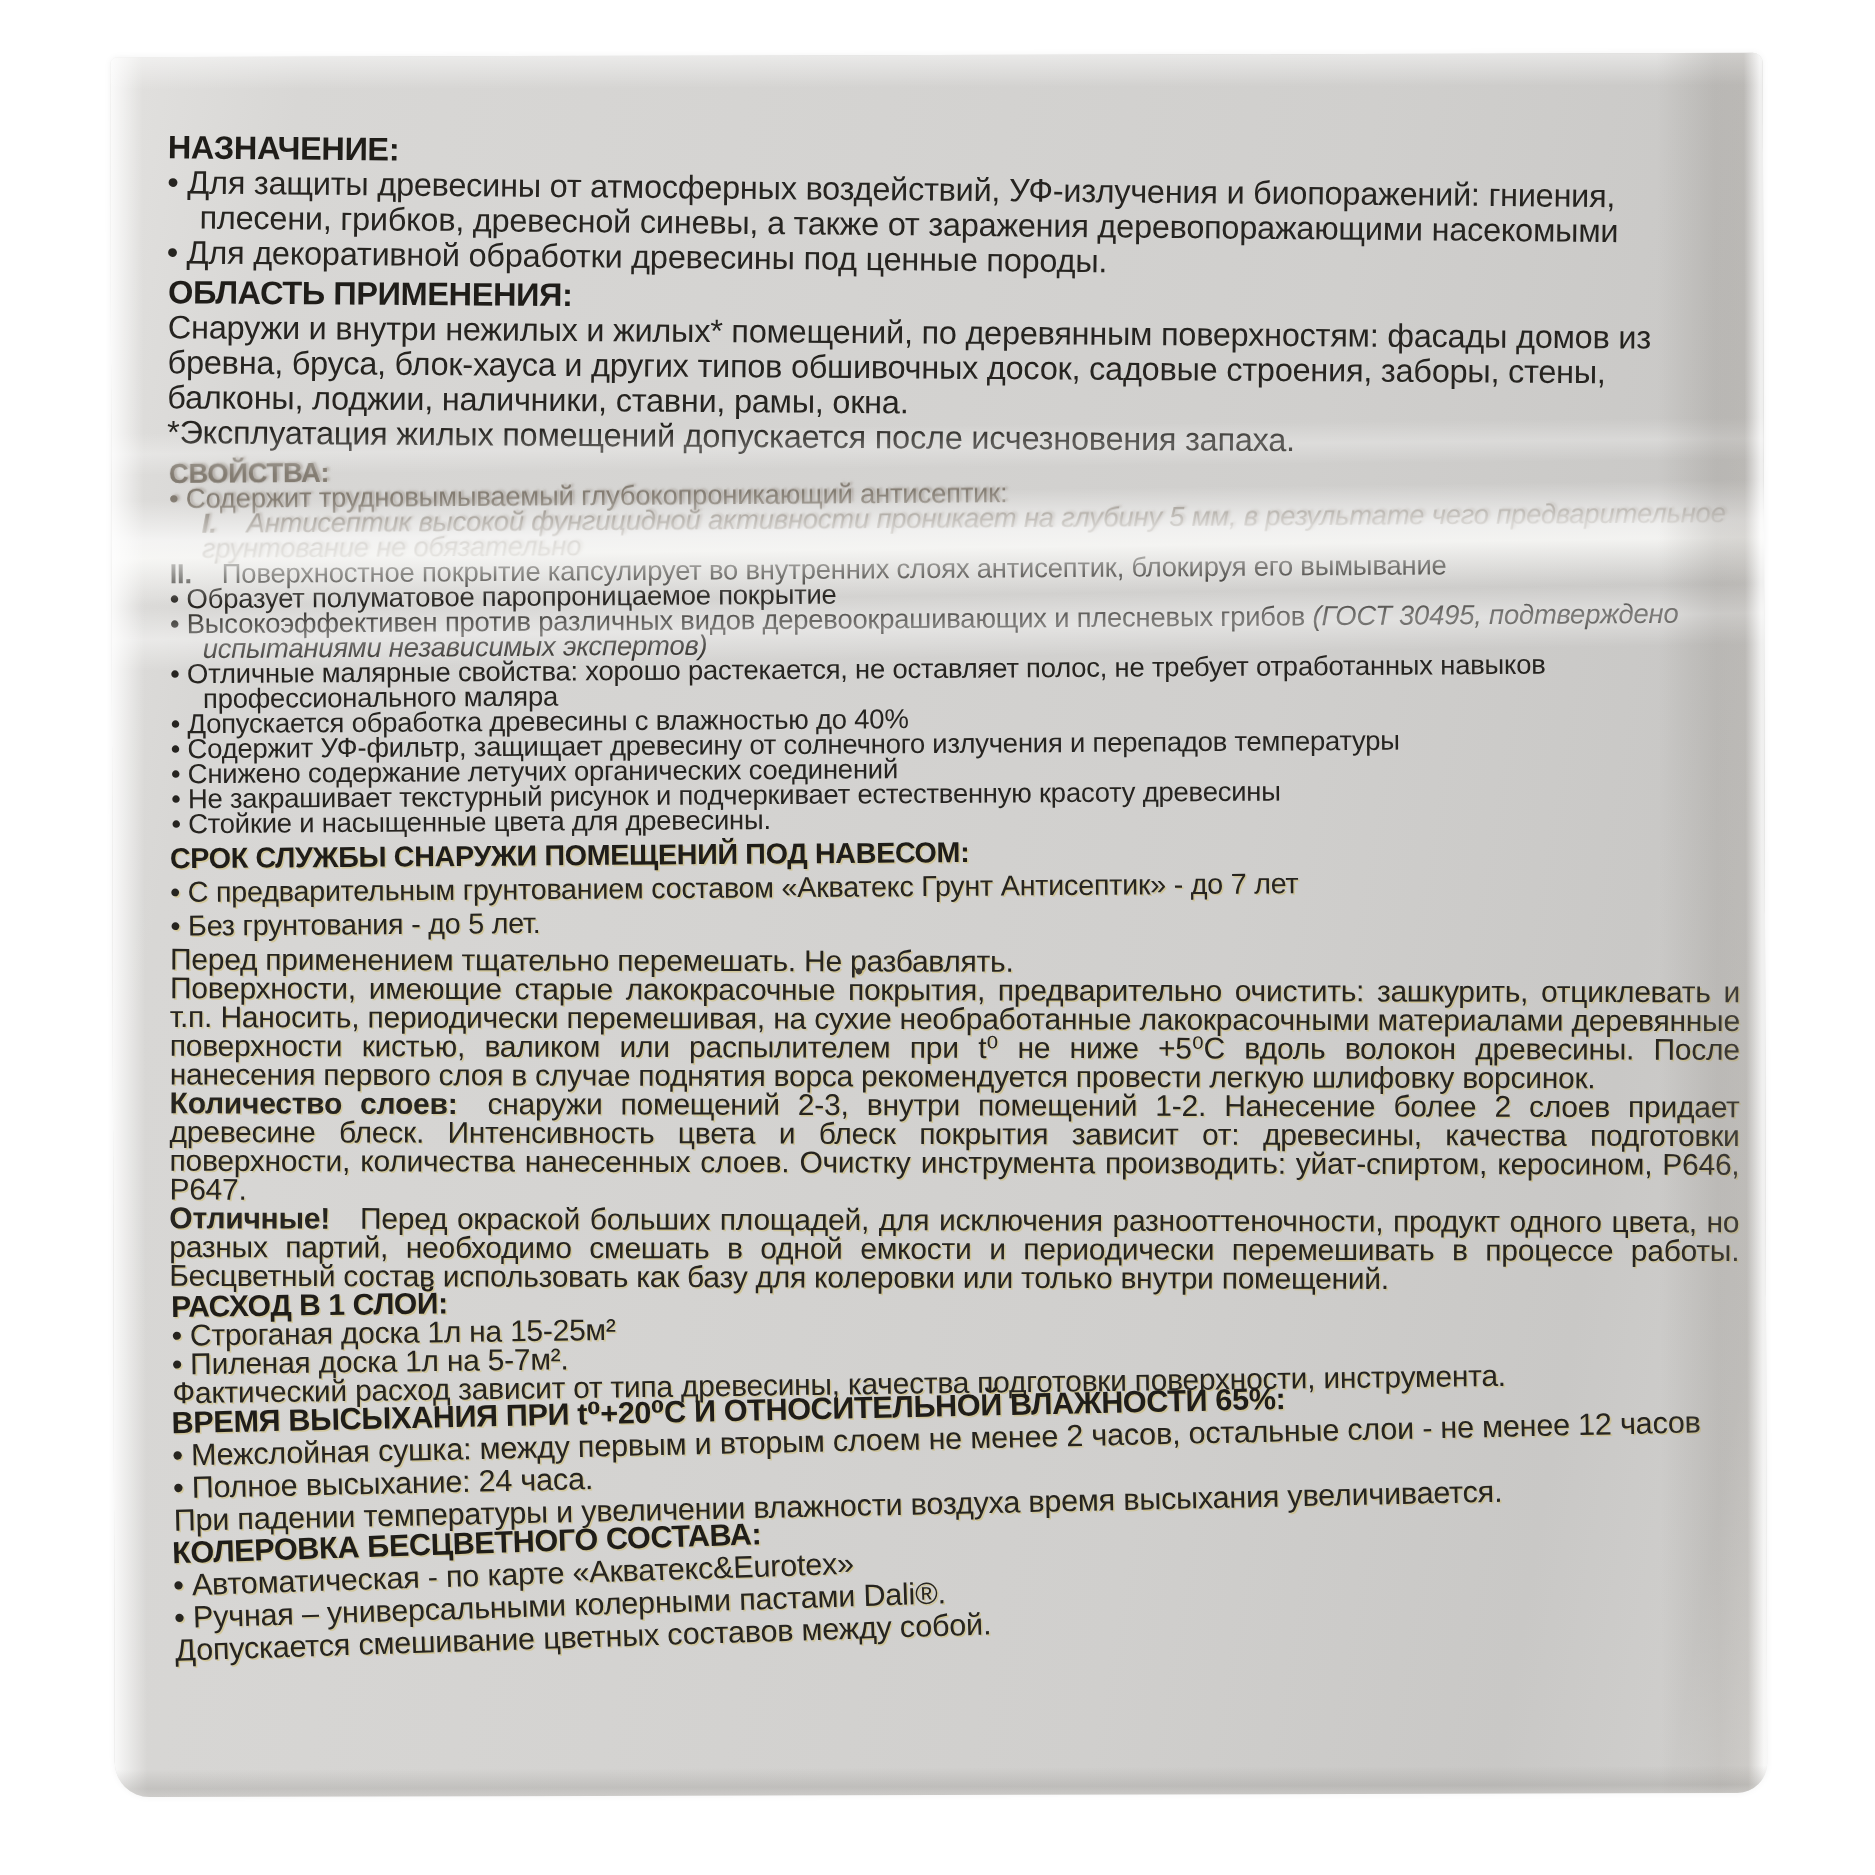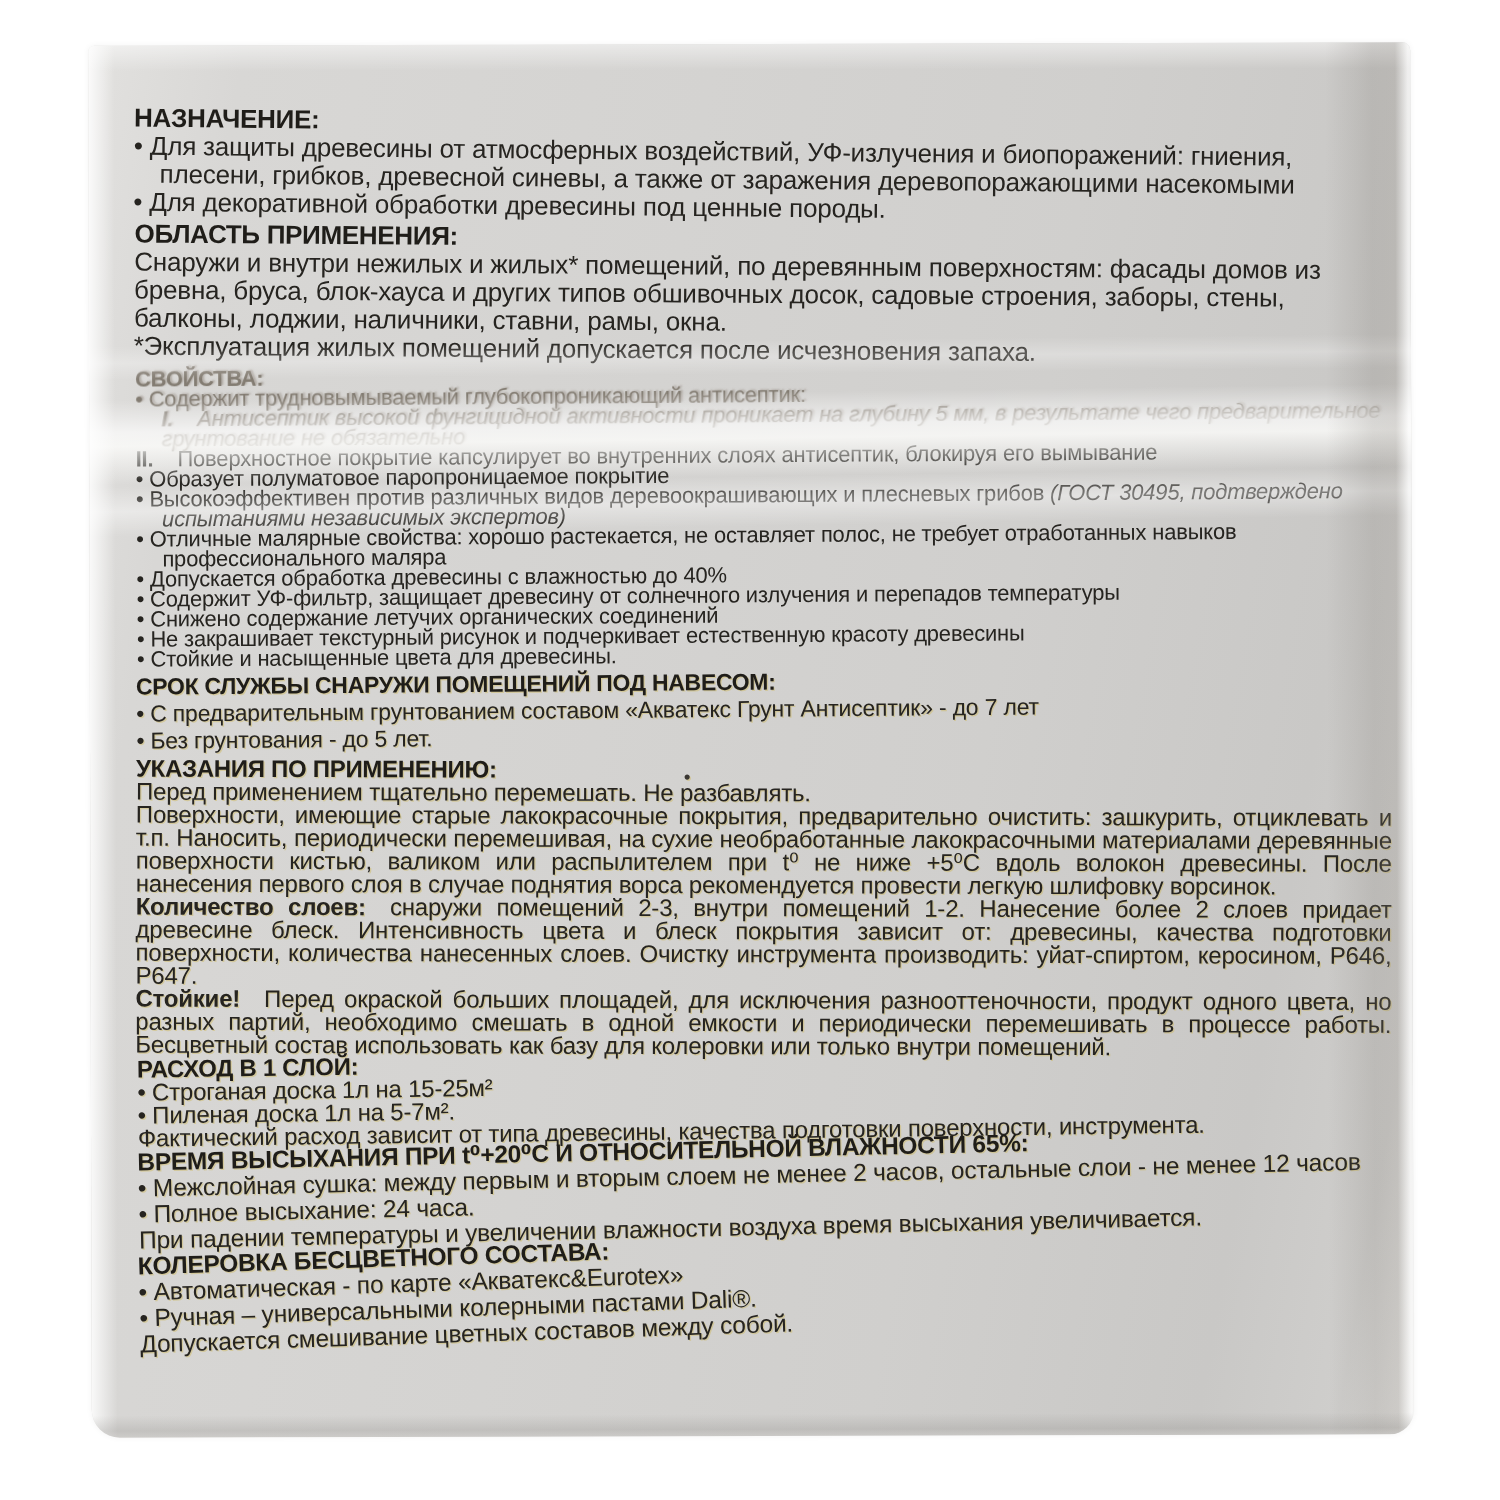--- a/index.html
+++ b/index.html
@@ -93,25 +93,25 @@
       <p class="li">• Стойкие и насыщенные цвета для древесины.</p>
     </section>
 
     <section class="s-life fringe">
       <p class="h">СРОК СЛУЖБЫ СНАРУЖИ ПОМЕЩЕНИЙ ПОД НАВЕСОМ:</p>
       <p class="li">• С предварительным грунтованием составом «Акватекс Грунт Антисептик» - до 7 лет</p>
       <p class="li">• Без грунтования - до 5 лет.</p>
     </section>
 
     <section class="s-usage fringe">
-      <p class="h hrow"><span>УКАЗАНИЯ ПО ПРИМЕНЕНИЮ:</span><span class="stray">•</span></p>
+      <p class="h hrow"><span class="stray">•</span></p>
       <p>Перед применением тщательно перемешать. Не разбавлять.</p>
       <p class="just">Поверхности, имеющие старые лакокрасочные покрытия, предварительно очистить: зашкурить, отциклевать и т.п. Наносить, периодически перемешивая, на сухие необработанные лакокрасочными материалами деревянные поверхности кистью, валиком или распылителем при t⁰ не ниже +5⁰С вдоль волокон древесины. После нанесения первого слоя в случае поднятия ворса рекомендуется провести легкую шлифовку ворсинок.</p>
       <p class="just"><span class="lead">Количество слоев:</span><span>снаружи помещений 2-3, внутри помещений 1-2. Нанесение более 2 слоев придает древесине блеск. Интенсивность цвета и блеск покрытия зависит от: древесины, качества подготовки поверхности, количества нанесенных слоев. Очистку инструмента производить: уйат-спиртом, керосином, Р646, Р647.</span></p>
-      <p class="just"><span class="lead">Стойкие!</span><span>Перед окраской больших площадей, для исключения разнооттеночности, продукт одного цвета, но разных партий, необходимо смешать в одной емкости и периодически перемешивать в процессе работы. Бесцветный состав использовать как базу для колеровки или только внутри помещений.</span></p>
+      <p class="just"><span class="lead">Отличные!</span><span>Перед окраской больших площадей, для исключения разнооттеночности, продукт одного цвета, но разных партий, необходимо смешать в одной емкости и периодически перемешивать в процессе работы. Бесцветный состав использовать как базу для колеровки или только внутри помещений.</span></p>
     </section>
 
     <section class="s-cons fringe">
       <p class="h">РАСХОД В 1 СЛОЙ:</p>
       <p class="li">• Строганая доска 1л на 15-25м²</p>
       <p class="li">• Пиленая доска 1л на 5-7м².</p>
       <p>Фактический расход зависит от типа древесины, качества подготовки поверхности, инструмента.</p>
     </section>
 
     <section class="s-dry fringe">

